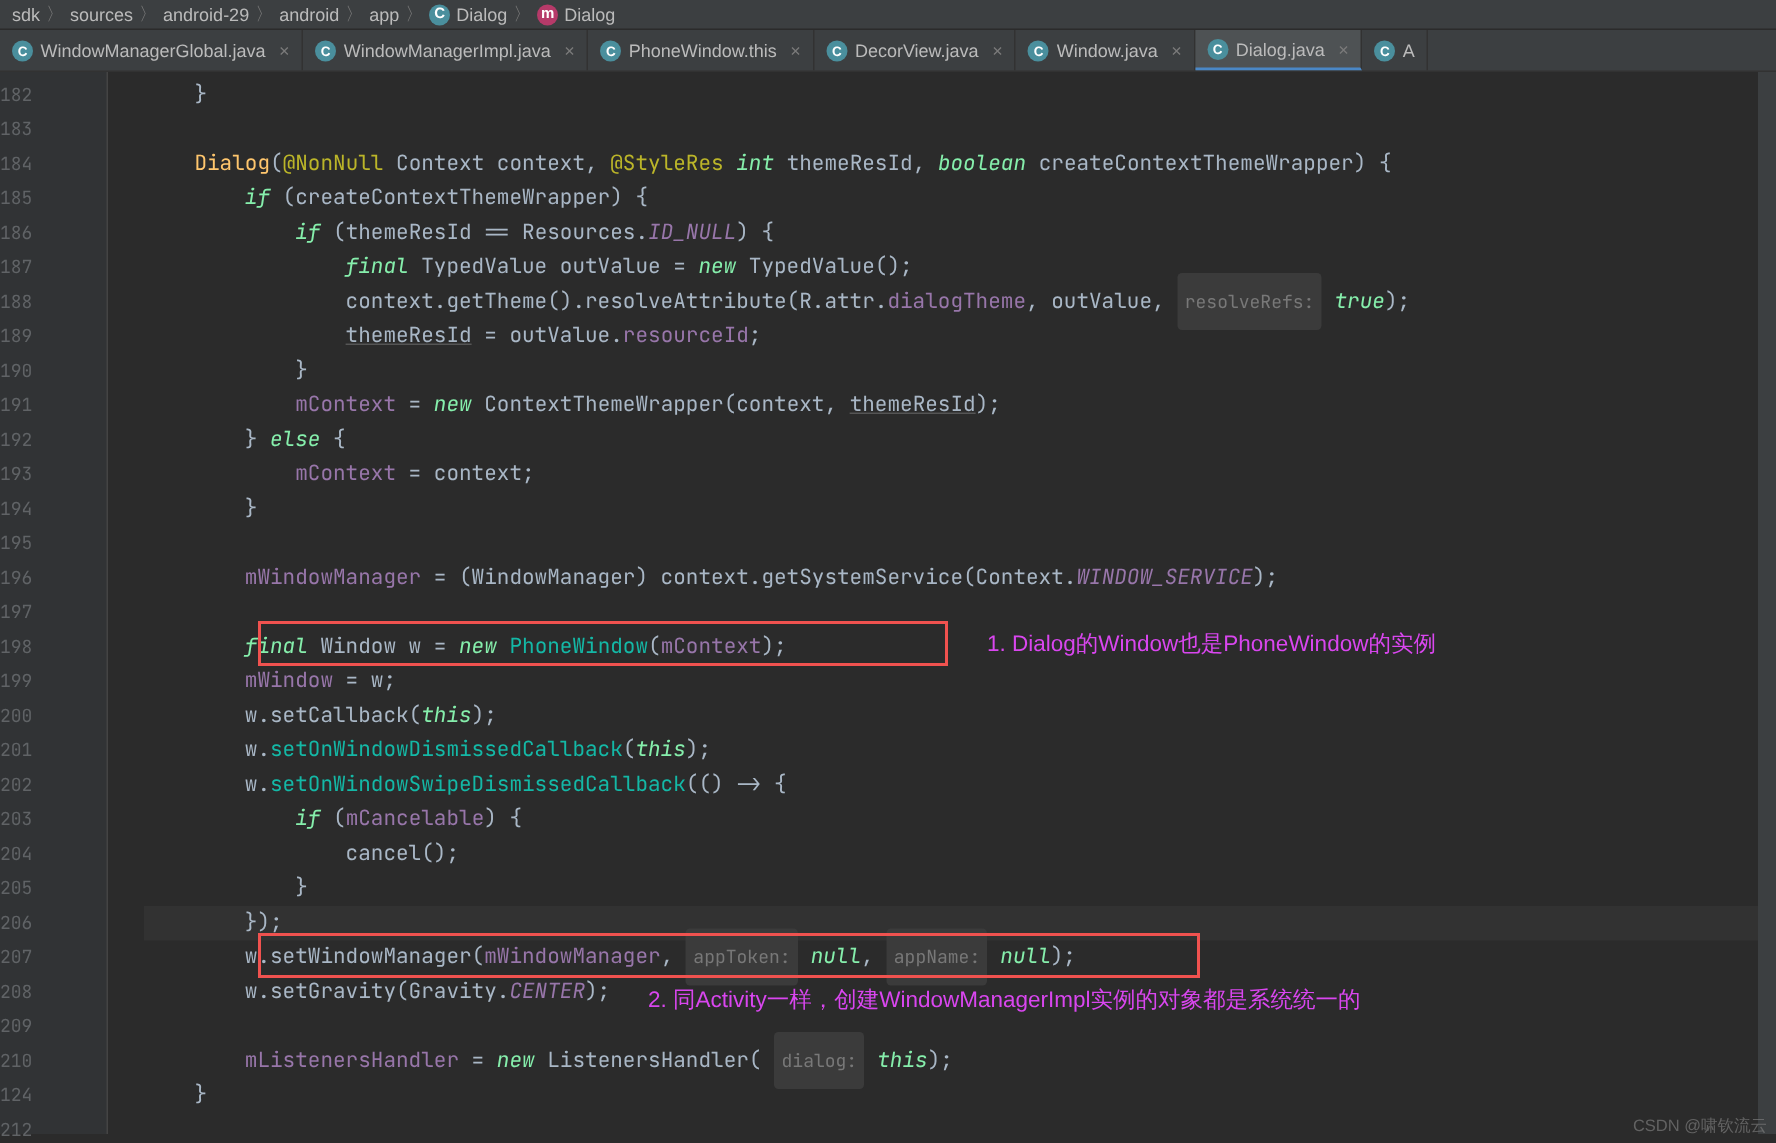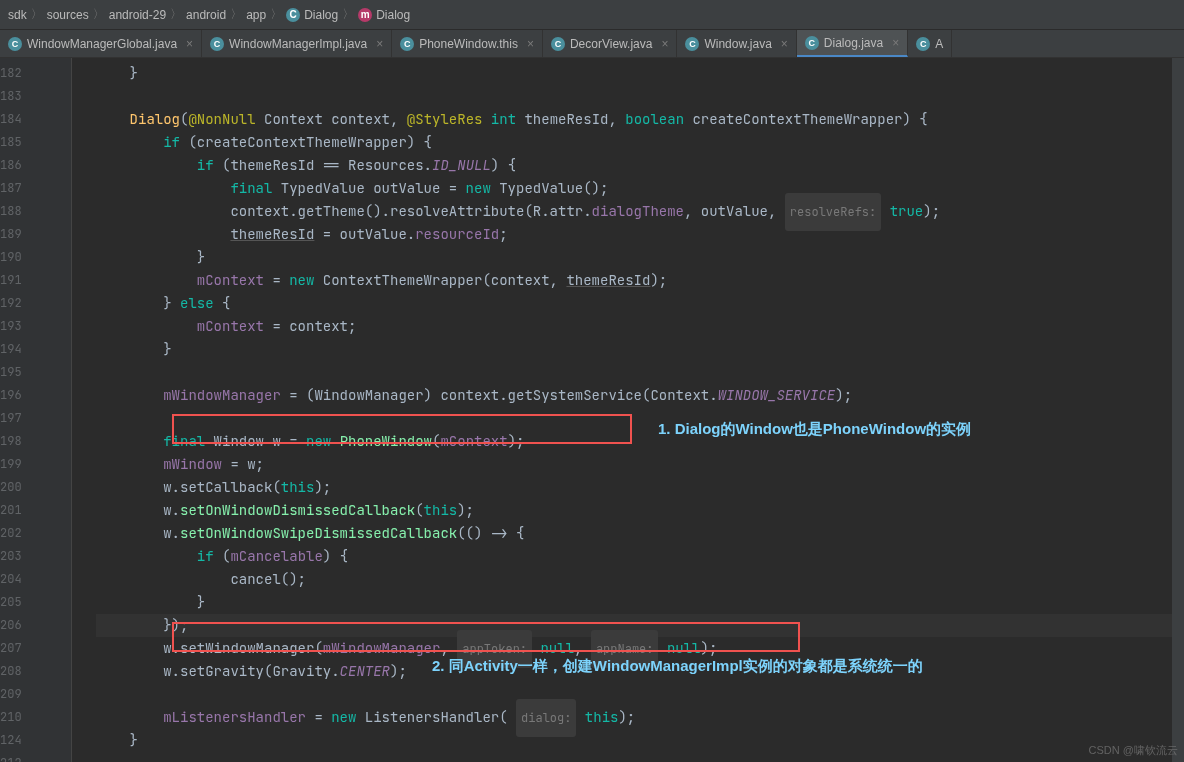--- a/index.html
+++ b/index.html
@@ -1,44 +1,44 @@
 <!DOCTYPE html>
 <html><head>
 <meta charset="utf-8">
 <style>
 * { margin:0; padding:0; box-sizing:border-box; }
 body { font-family: "JetBrains Mono","Consolas","Menlo",monospace; font-size:14px; background:#2b2b2b; color:#a9b7c6; width:1184px; height:762px; overflow:hidden; position:relative; }
-.breadcrumbs { height:30px; background:#3c3f41; display:flex; align-items:center; padding:0 8px; color:#bbbbbb; font-family:-apple-system,sans-serif; font-size:12px; gap:4px; border-bottom:1px solid #2b2b2b;}
+.breadcrumbs { height:20px; background:#3c3f41; display:flex; align-items:center; padding:0 8px; color:#bbbbbb; font-family:-apple-system,sans-serif; font-size:12px; gap:4px; border-bottom:1px solid #2b2b2b;}
 .crumb { display:flex; align-items:center; gap:4px; }
 .chev { color:#7a7a7a; }
 .ico-c,.ico-m { width:14px; height:14px; border-radius:7px; display:inline-flex; align-items:center; justify-content:center; font-size:10px; font-weight:bold; color:#fff;}
 .ico-c { background:#4a8f9d; }
 .ico-m { background:#b63a69; }
 .tabs { height:28px; background:#3c3f41; display:flex; align-items:stretch; border-bottom:1px solid #323232; overflow:hidden;}
 .tab { display:flex; align-items:center; padding:0 8px; gap:5px; font-family:-apple-system,sans-serif; font-size:12px; color:#bbbbbb; border-right:1px solid #323232; cursor:pointer; white-space:nowrap;}
 .tab.active { background:#4e5254; border-bottom:2px solid #4a88c7;}
 .tab .close { color:#7a7a7a; font-size:12px; margin-left:4px;}
 .file-ico { width:14px; height:14px; border-radius:7px; background:#4a8f9d; display:inline-flex; align-items:center; justify-content:center; font-size:9px; font-weight:bold; color:#fff;}
 .editor { display:flex; height:calc(100% - 54px); position:relative;}
 .gutter { width:60px; background:#313335; color:#606366; font-size:12px; padding-top:4px; text-align:left; line-height:23px;}
 .gutter div { padding-right:18px;}
 .fold-gutter { width:12px; background:#313335; border-right:1px solid #444;}
 .code { flex:1; padding:4px 0 0 24px; line-height:23px; white-space:pre; position:relative; overflow:hidden;}
 .line { height:23px; position:relative;}
 .line.hl { background:#323232;}
-.kw { color:#14b8a6; }
+.kw { color:#86efac;font-style:italic; }
 .an { color:#bbb529; }
 .fn { color:#ffc66d; }
 .fld { color:#9876aa; }
 .cst { color:#9876aa; font-style:italic;}
 .und { text-decoration:underline; text-decoration-color:#555;}
 .hint { color:#787878; background:#3b3b3b; border-radius:3px; padding:11px 5px; font-size:12px;}
-.err { color:#86efac; }
+.err { color:#14b8a6; }
 .box1 { position:absolute; border:2px solid #f0524f; pointer-events:none;}
-.anno { position:absolute; color:#7dd3fc; font-weight:bold; font-family:"Microsoft YaHei",sans-serif; font-size:15px;}
+.anno { position:absolute; color:#d946ef; font-weight:normal; font-family:"Microsoft YaHei",sans-serif; font-size:15px;}
 .watermark { position:absolute; bottom:4px; right:6px; color:#7a7a7a; font-size:11px; font-family:sans-serif; opacity:.7;}
 .scrollbar { position:absolute; right:0; top:0; width:12px; height:100%; background:#3c3f41;}
 </style>
 </head>
 <body>
 
 <div class="breadcrumbs" id="bc">
     <span class="crumb">
       <span>sdk</span>
     </span>

